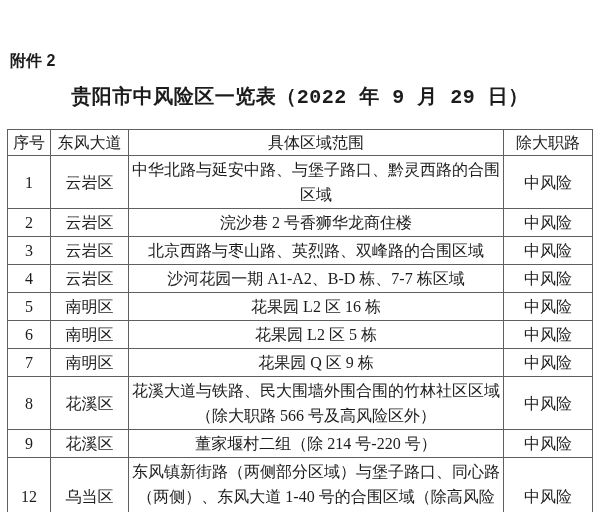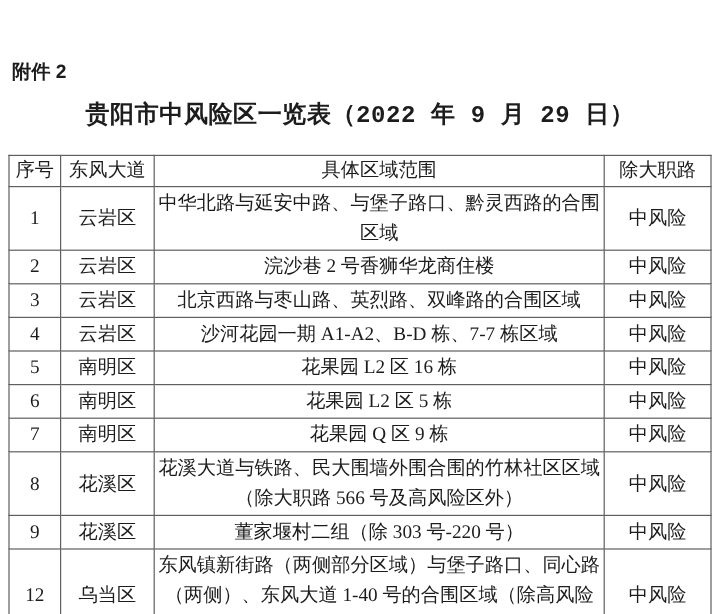--- a/index.html
+++ b/index.html
@@ -141,21 +141,21 @@
   <tr>
     <td>8</td>
     <td>花溪区</td>
     <td>花溪大道与铁路、民大围墙外围合围的竹林社区区域（除大职路 566 号及高风险区外）</td>
     <td>中风险</td>
   </tr>
 
   <tr>
     <td>9</td>
     <td>花溪区</td>
-    <td>董家堰村二组（除 303 号-220 号）</td>
+    <td>董家堰村二组（除 214 号-220 号）</td>
     <td>中风险</td>
   </tr>
 
   <tr>
     <td>12</td>
     <td>乌当区</td>
     <td>东风镇新街路（两侧部分区域）与堡子路口、同心路（两侧）、东风大道 1-40 号的合围区域（除高风险区域外）</td>
     <td>中风险</td>
   </tr>
 </tbody>

